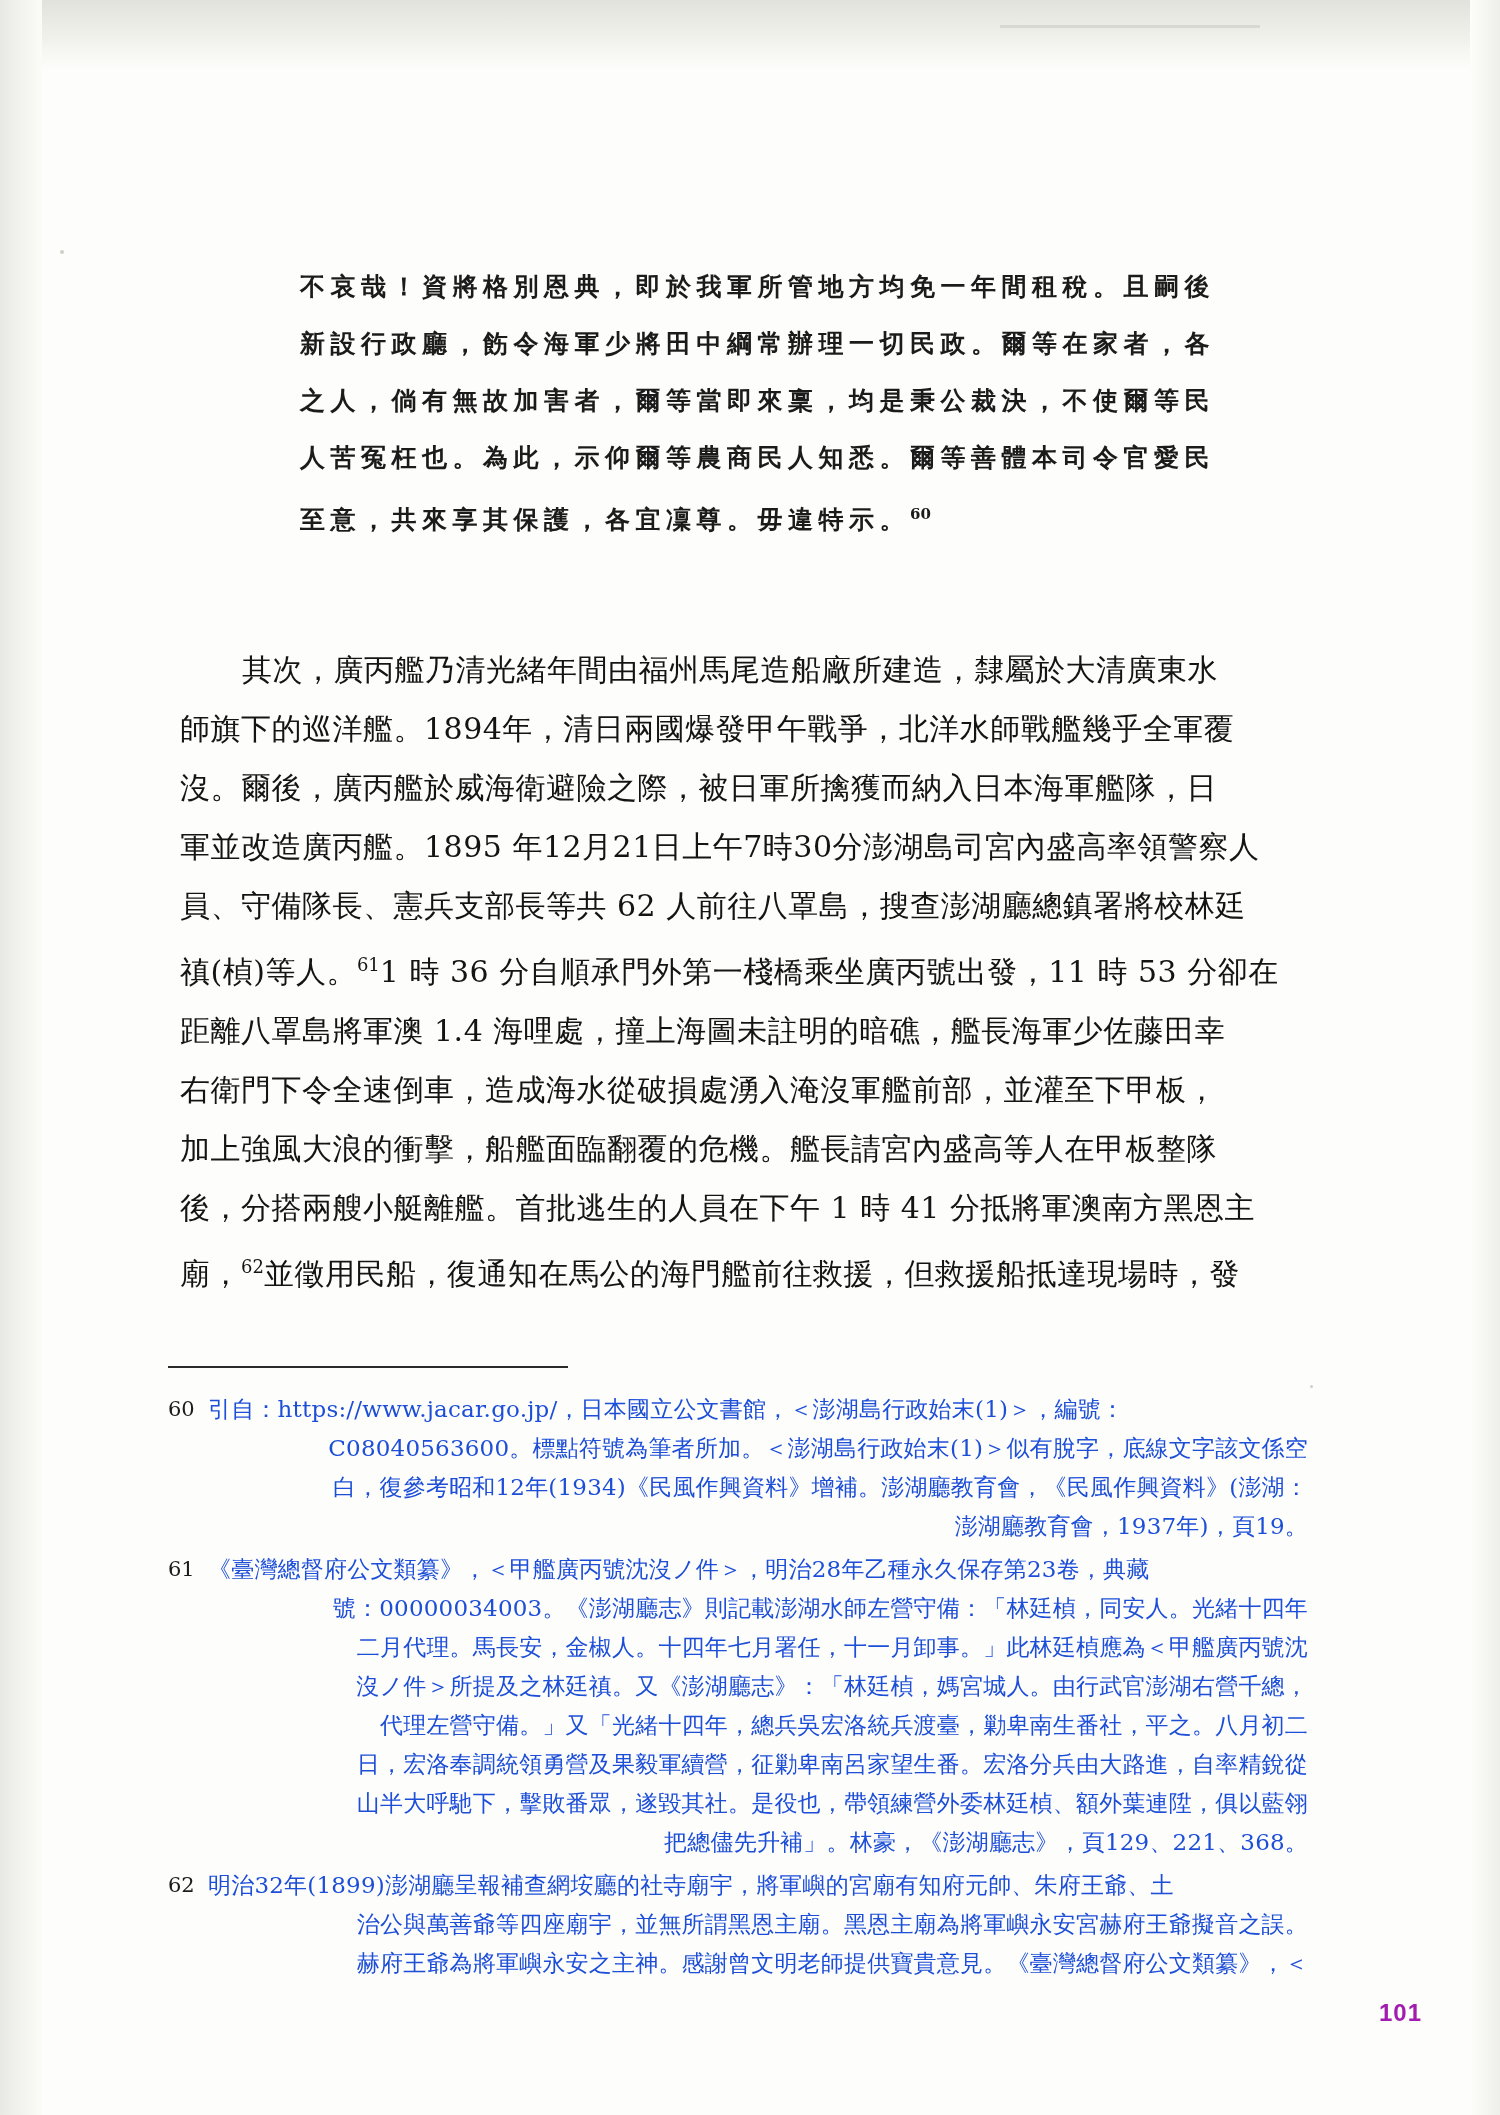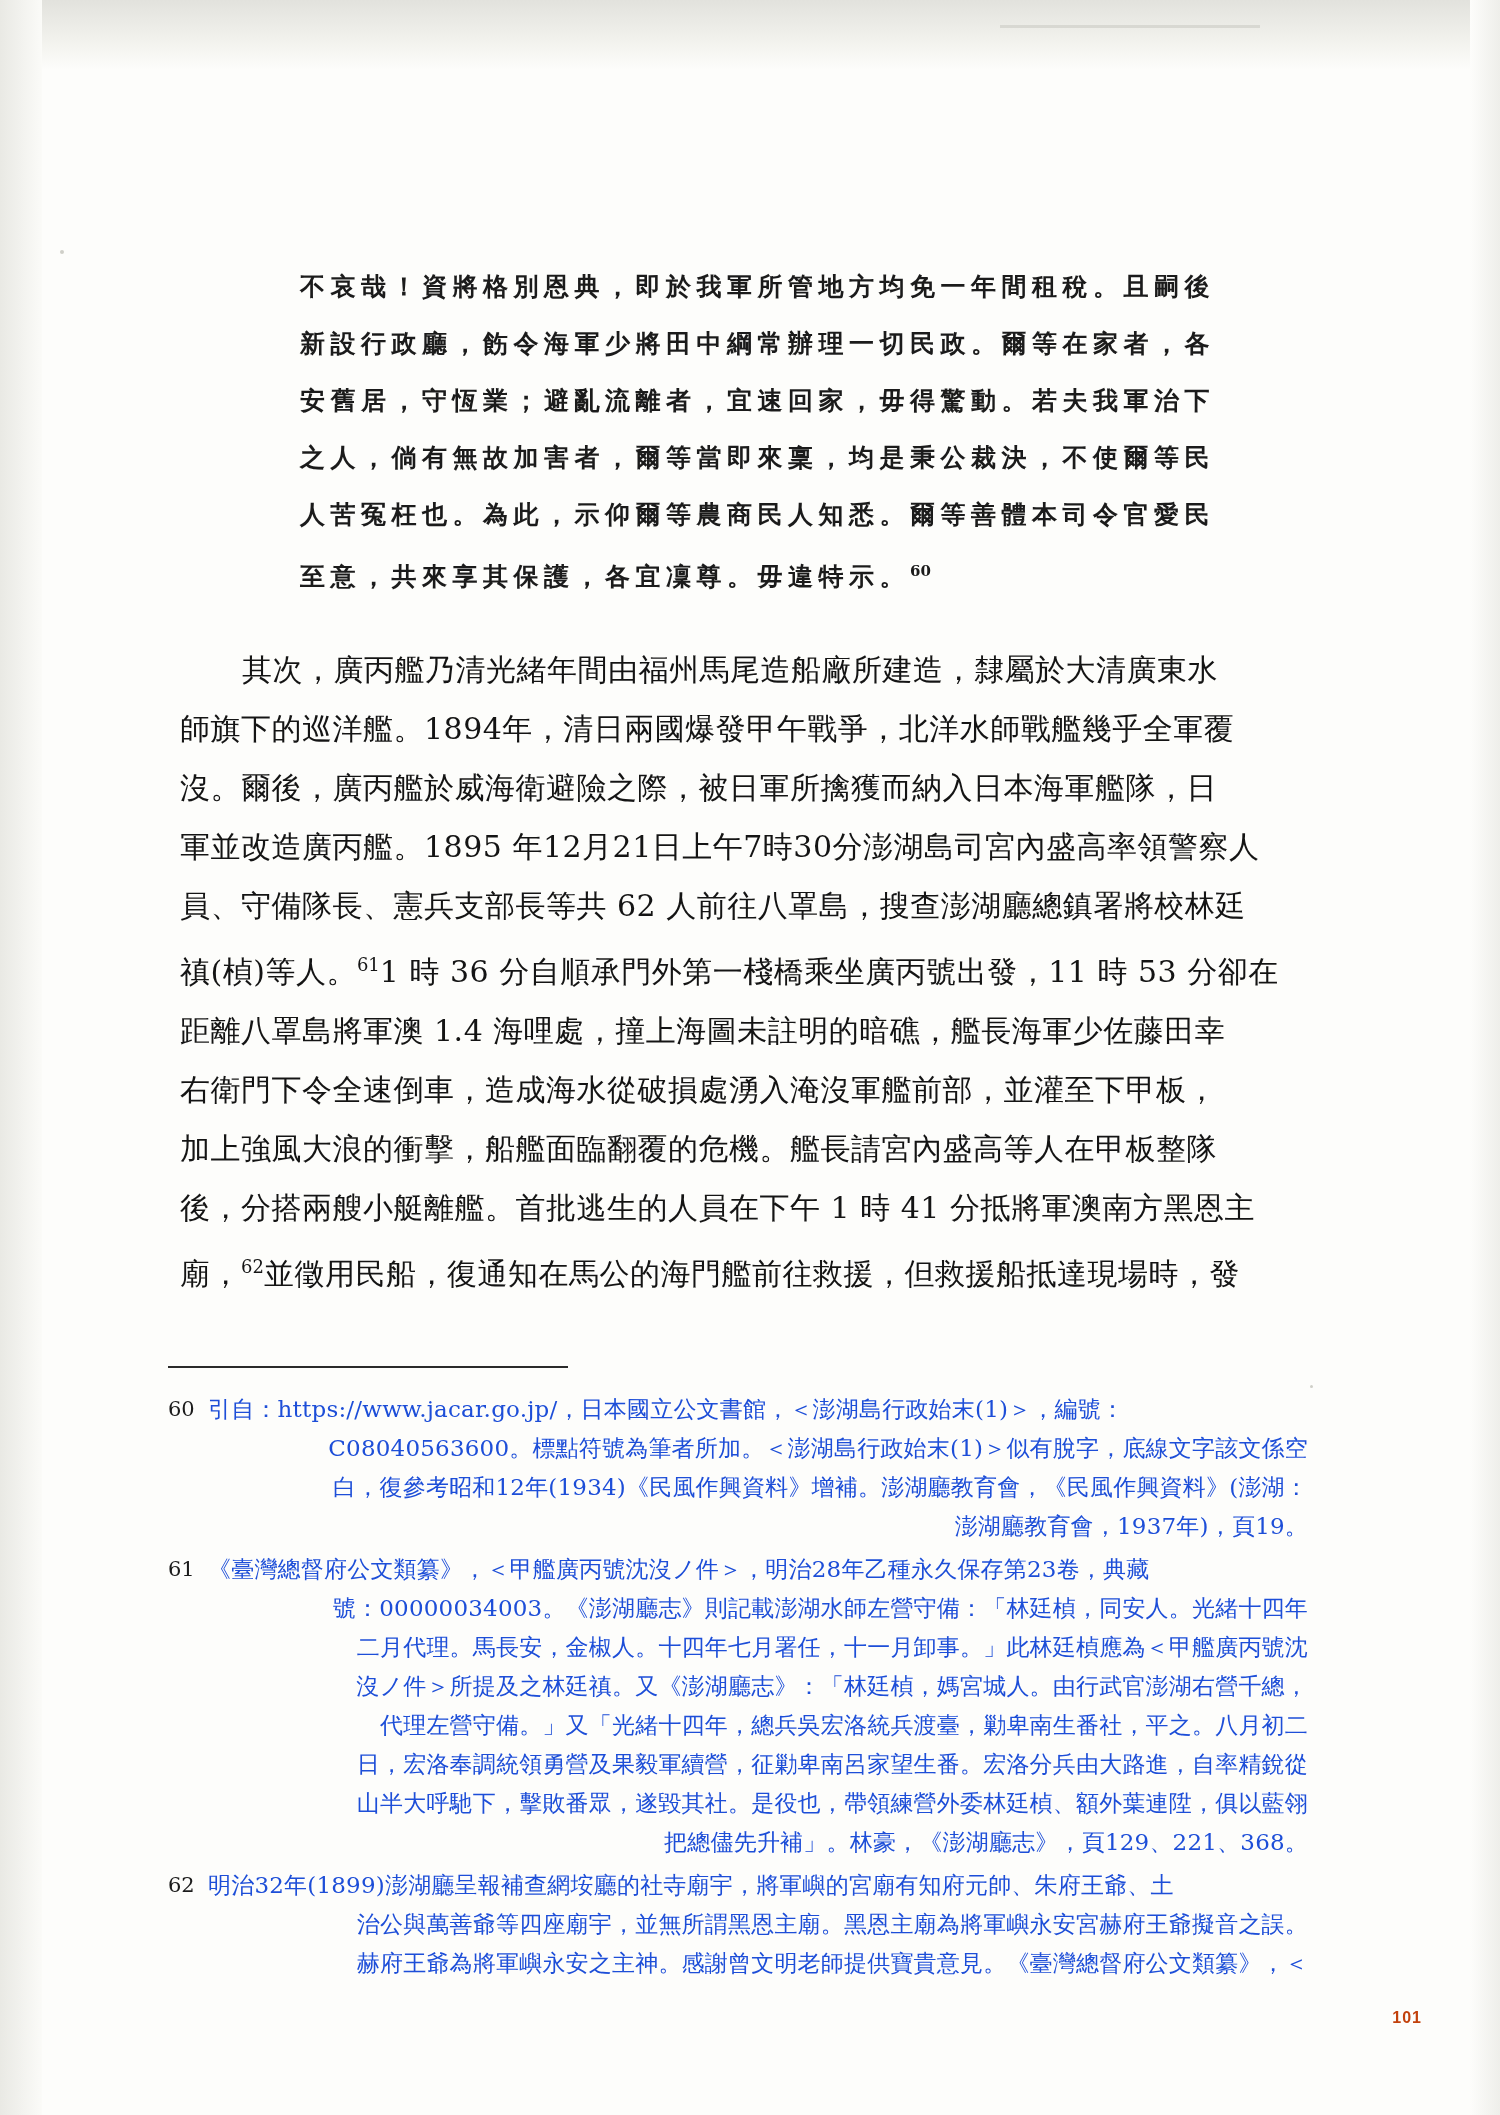--- a/index.html
+++ b/index.html
@@ -131,23 +131,23 @@
   .fn-body .fl.ind {
     padding-left: 34px;
     text-align: right;
   }
 
   
   .page-number {
     position: absolute;
     right: 78px;
     bottom: 88px;
-    font-size: 16px;
+    font-size: 24px;
     font-weight: bold;
-    color: #c2410c;
+    color: #a21caf;
     font-family: "Liberation Sans", sans-serif;
     letter-spacing: 1px;
   }
 
   
   .speck {
     position: absolute;
     background: #cfcfc8;
     border-radius: 50%;
   }
@@ -159,21 +159,20 @@
   <div class="scan-top-shadow"></div>
   <div class="scan-left-shadow"></div>
   <div class="scan-right-shadow"></div>
 </div>
 
 <div class="page">
 
   <div class="quote-block">
     <div class="quote-line">不哀哉！資將格別恩典，即於我軍所管地方均免一年間租稅。且嗣後</div>
     <div class="quote-line">新設行政廳，飭令海軍少將田中綱常辦理一切民政。爾等在家者，各</div>
-    <div class="quote-line">安舊居，守恆業；避亂流離者，宜速回家，毋得驚動。若夫我軍治下</div>
     <div class="quote-line">之人，倘有無故加害者，爾等當即來稟，均是秉公裁決，不使爾等民</div>
     <div class="quote-line">人苦冤枉也。為此，示仰爾等農商民人知悉。爾等善體本司令官愛民</div>
     <div class="quote-line">
       <span>至意，共來享其保護，各宜凜尊。毋違特示。</span><span class="sup">60</span>
     </div>
   </div>
 
   <div class="body-para">
     <div class="body-line indent">其次，廣丙艦乃清光緒年間由福州馬尾造船廠所建造，隸屬於大清廣東水</div>
     <div class="body-line">師旗下的巡洋艦。1894年，清日兩國爆發甲午戰爭，北洋水師戰艦幾乎全軍覆</div>

